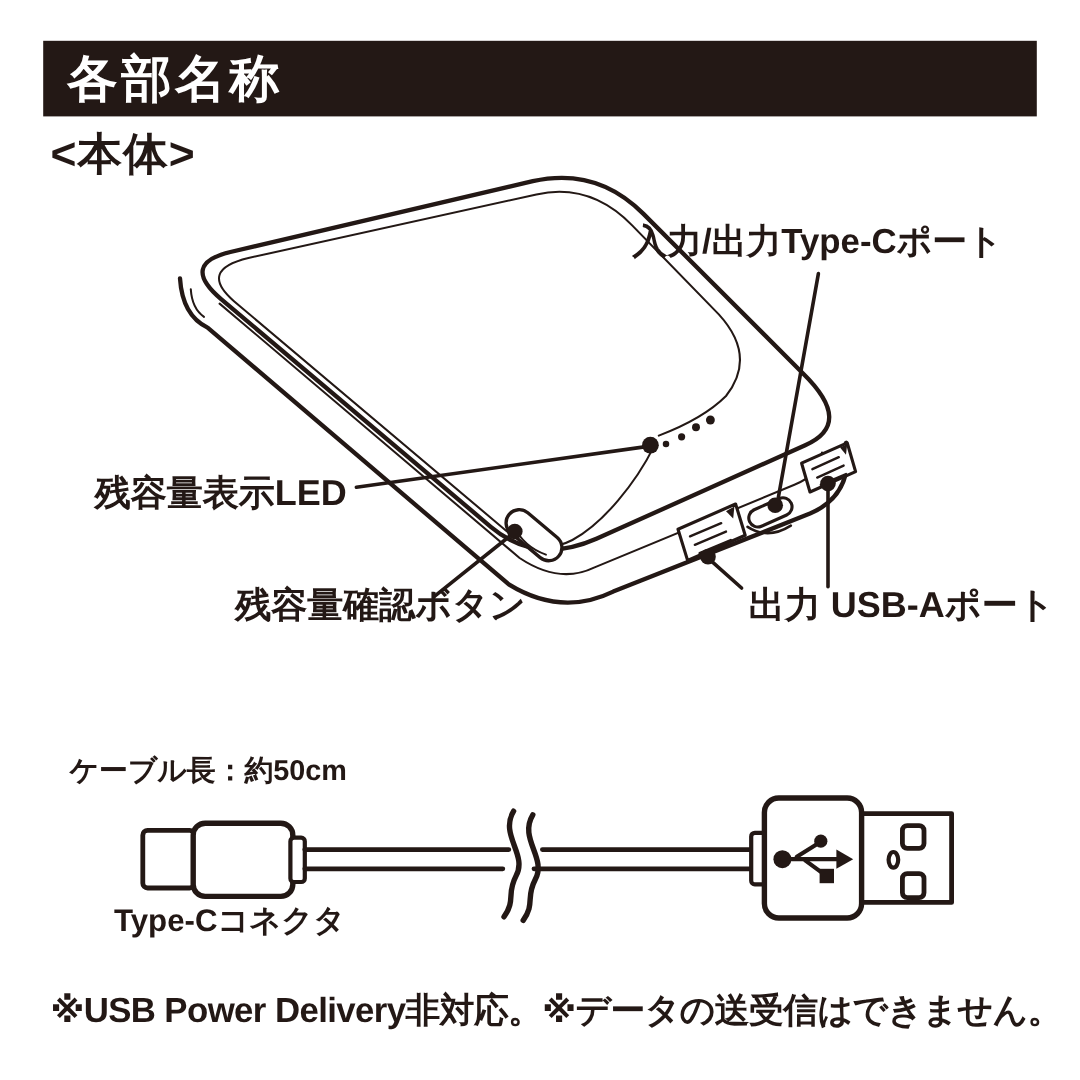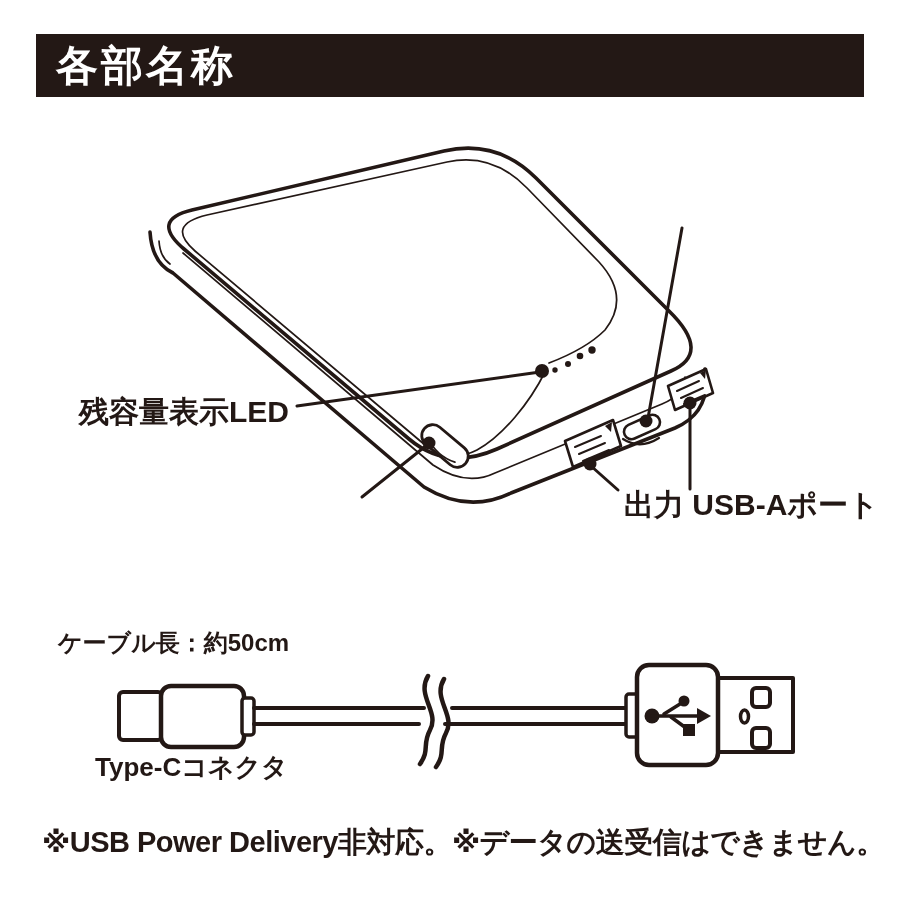--- a/index.html
+++ b/index.html
@@ -121,22 +121,25 @@
           <rect x="683" y="724" width="12" height="12" fill="#231815" stroke="none"></rect>
         </g>
       </g>
     </g>
   </svg>
 
   <div class="header-bar">
     <span>各部名称</span>
   </div>
 
+  <div class="sec-title t-body">&lt;本体&gt;</div>
 
+  <div class="lbl lbl-typec-port">入力/出力Type-Cポート</div>
   <div class="lbl lbl-led">残容量表示LED</div>
+  <div class="lbl lbl-button">残容量確認ボタン</div>
   <div class="lbl lbl-usba">出力 USB-Aポート</div>
 
   <div class="lbl lbl-cablelen">ケーブル長：約50cm</div>
   <div class="lbl lbl-typec-conn">Type-Cコネクタ</div>
 
   <div class="footnote">※USB Power Delivery非対応。※データの送受信はできません。</div>
 
 </div>
 
 </body></html>

